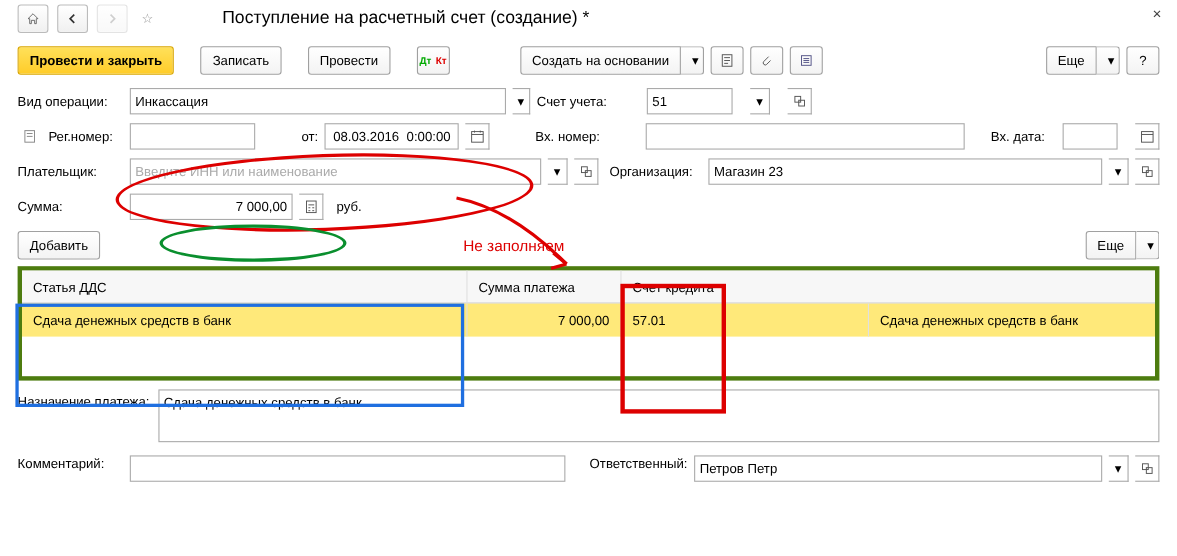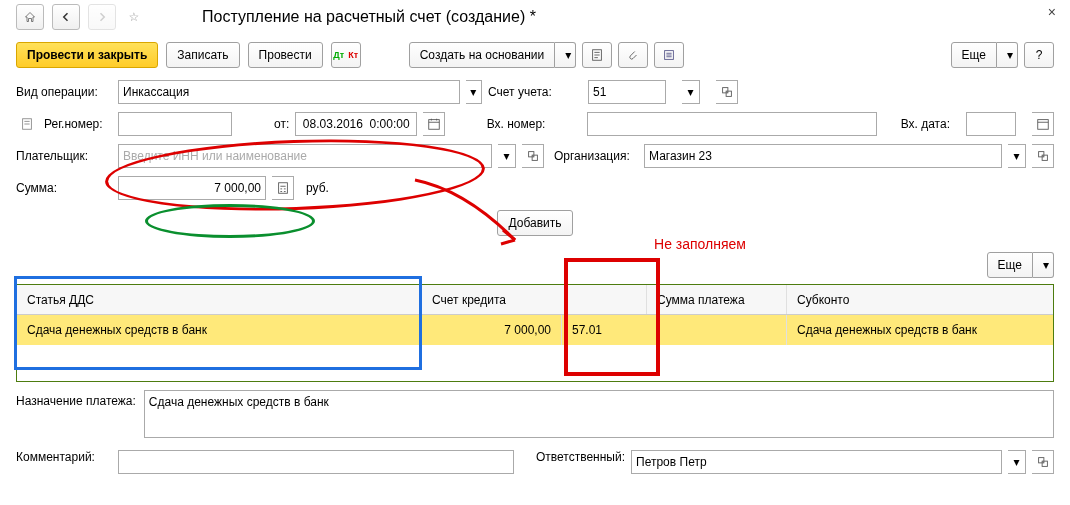--- a/index.html
+++ b/index.html
@@ -5,21 +5,21 @@
 * { box-sizing: border-box; margin: 0; padding: 0; font-family: Arial, sans-serif; font-size: 12px; }
 body { background: #fff; width: 1070px; height: 505px; position: relative; overflow: hidden; }
 
 .top-nav { display: flex; align-items: center; padding: 4px 16px; gap: 8px; position: relative; }
 .nav-btn { width: 28px; height: 26px; border: 1px solid #bbb; border-radius: 3px; background: linear-gradient(#fff,#f0f0f0); display: flex; align-items: center; justify-content: center; cursor: pointer; }
 .nav-btn svg { width: 12px; height: 12px; }
 .nav-star { width: 20px; height: 26px; display: flex; align-items: center; justify-content: center; color: #999; }
 .page-title { font-size: 16px; margin-left: 50px; }
 .close-x { position: absolute; right: 14px; top: 4px; font-size: 14px; color: #444; cursor: pointer; }
 
-.toolbar { display: flex; align-items: center; padding: 8px 16px; gap: 8px; }
+.toolbar { display: flex; align-items: center; padding: 8px 16px; gap: 24px; }
 .btn { height: 26px; padding: 0 10px; border: 1px solid #a0a0a0; border-radius: 3px; background: linear-gradient(#fff,#f3f3f3); cursor: pointer; display: flex; align-items: center; gap: 4px; }
 .btn-primary { background: linear-gradient(#ffe15a,#ffcc29); border: 1px solid #d9a600; font-weight: bold; }
 .btn-icon { width: 30px; padding: 0; justify-content: center; }
 .btn-split { display: flex; }
 .btn-split .btn { border-radius: 3px 0 0 3px; }
 .btn-split .dd { width: 18px; border-radius: 0 3px 3px 0; border-left: none; }
 .toolbar-right { margin-left: auto; display: flex; gap: 6px; }
 .toolbar-grp { display: flex; gap: 6px; margin-left: 40px; }
 
 .form { padding: 0 16px; }
@@ -27,24 +27,24 @@
 .lbl { min-width: 96px; color: #000000; }
 .lbl-right { min-width: 84px; }
 .input { height: 24px; border: 1px solid #aaa; padding: 0 4px; background: #fff; }
 .input::placeholder { color: #aaa; }
 .input-sm { width: 114px; }
 .input-dd { width: 18px; height: 24px; border: 1px solid #aaa; border-left: none; background: #fff; display: flex; align-items: center; justify-content: center; cursor: pointer; }
 .input-ext { width: 22px; height: 24px; border: 1px solid #aaa; border-left: none; background: #fff; display: flex; align-items: center; justify-content: center; cursor: pointer; }
 .right-col { margin-left: auto; display: flex; align-items: center; gap: 16px; }
 .txt-right { text-align: right; }
 
-.subtoolbar { display: flex; align-items: center; padding: 6px 16px; flex-direction: column; }
+.subtoolbar { display: flex; align-items: center; padding: 6px 16px; }
 .annot { color: #d00; font-size: 14px; margin-left: 330px; position: relative; }
 
-.table-wrap { margin: 0 16px; border: 1px solid #4d7c0f; position: relative; }
+.table-wrap { margin: 0 16px; border: 4px solid #4d7c0f; position: relative; }
 .thead { display: flex; background: #f7f7f7; height: 30px; border-bottom: 1px solid #ccc; }
 .th, .td { padding: 0 10px; display: flex; align-items: center; border-right: 1px solid #e0e0e0; }
 .th:last-child, .td:last-child { border-right: none; }
 .trow { display: flex; height: 30px; background: #ffe97a; }
 .col-dds { width: 405px; }
 .col-sum { width: 140px; justify-content: flex-end; }
 .col-cred { width: 225px; }
 .col-sub { flex: 1; }
 .tblank { height: 36px; }
 
@@ -219,23 +219,22 @@
     <div class="btn-split">
       <button class="btn">Еще</button>
       <button class="btn dd">▾</button>
     </div>
   </div>
 </div>
 
 <div class="table-wrap">
   <div class="thead">
     <div class="th col-dds">Статья ДДС</div>
+    <div class="th col-sum" style="justify-content:flex-start">Сумма платежа</div>
     <div class="th col-cred">Счет кредита</div>
-    <div class="th col-sum" style="justify-content:flex-start">Сумма платежа</div>
-    <div class="th col-sub">Субконто</div>
   </div>
   <div class="trow">
     <div class="td col-dds">Сдача денежных средств в банк</div>
     <div class="td col-sum">7 000,00</div>
     <div class="td col-cred">57.01</div>
     <div class="td col-sub">Сдача денежных средств в банк</div>
   </div>
   <div class="tblank"></div>
 </div>
 

